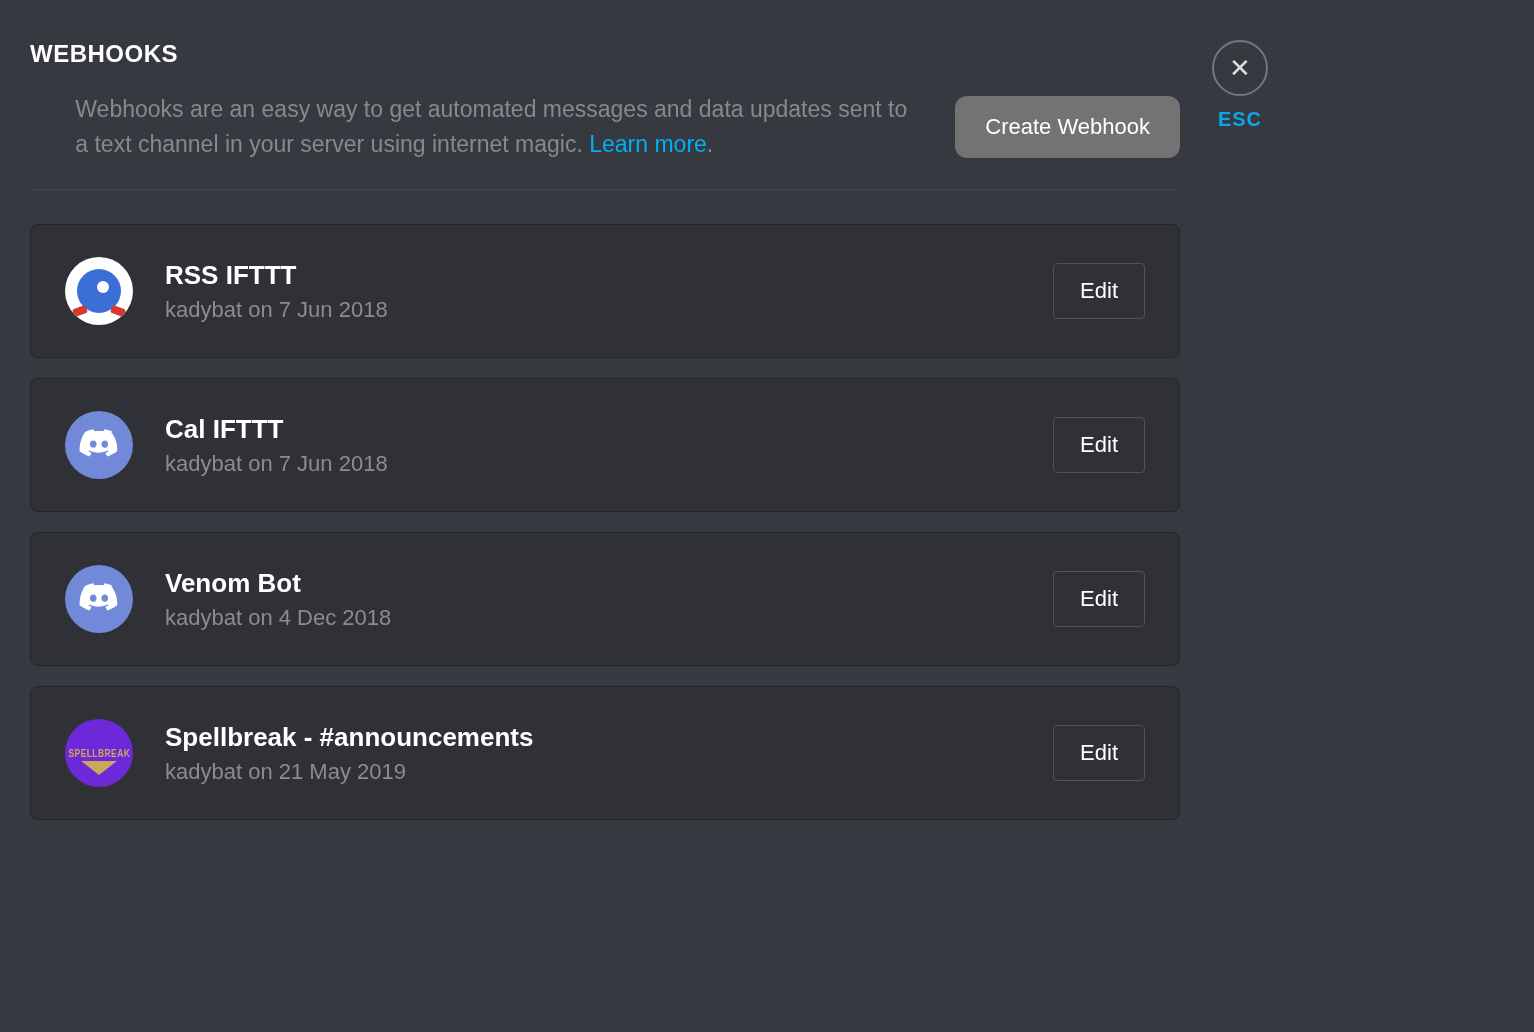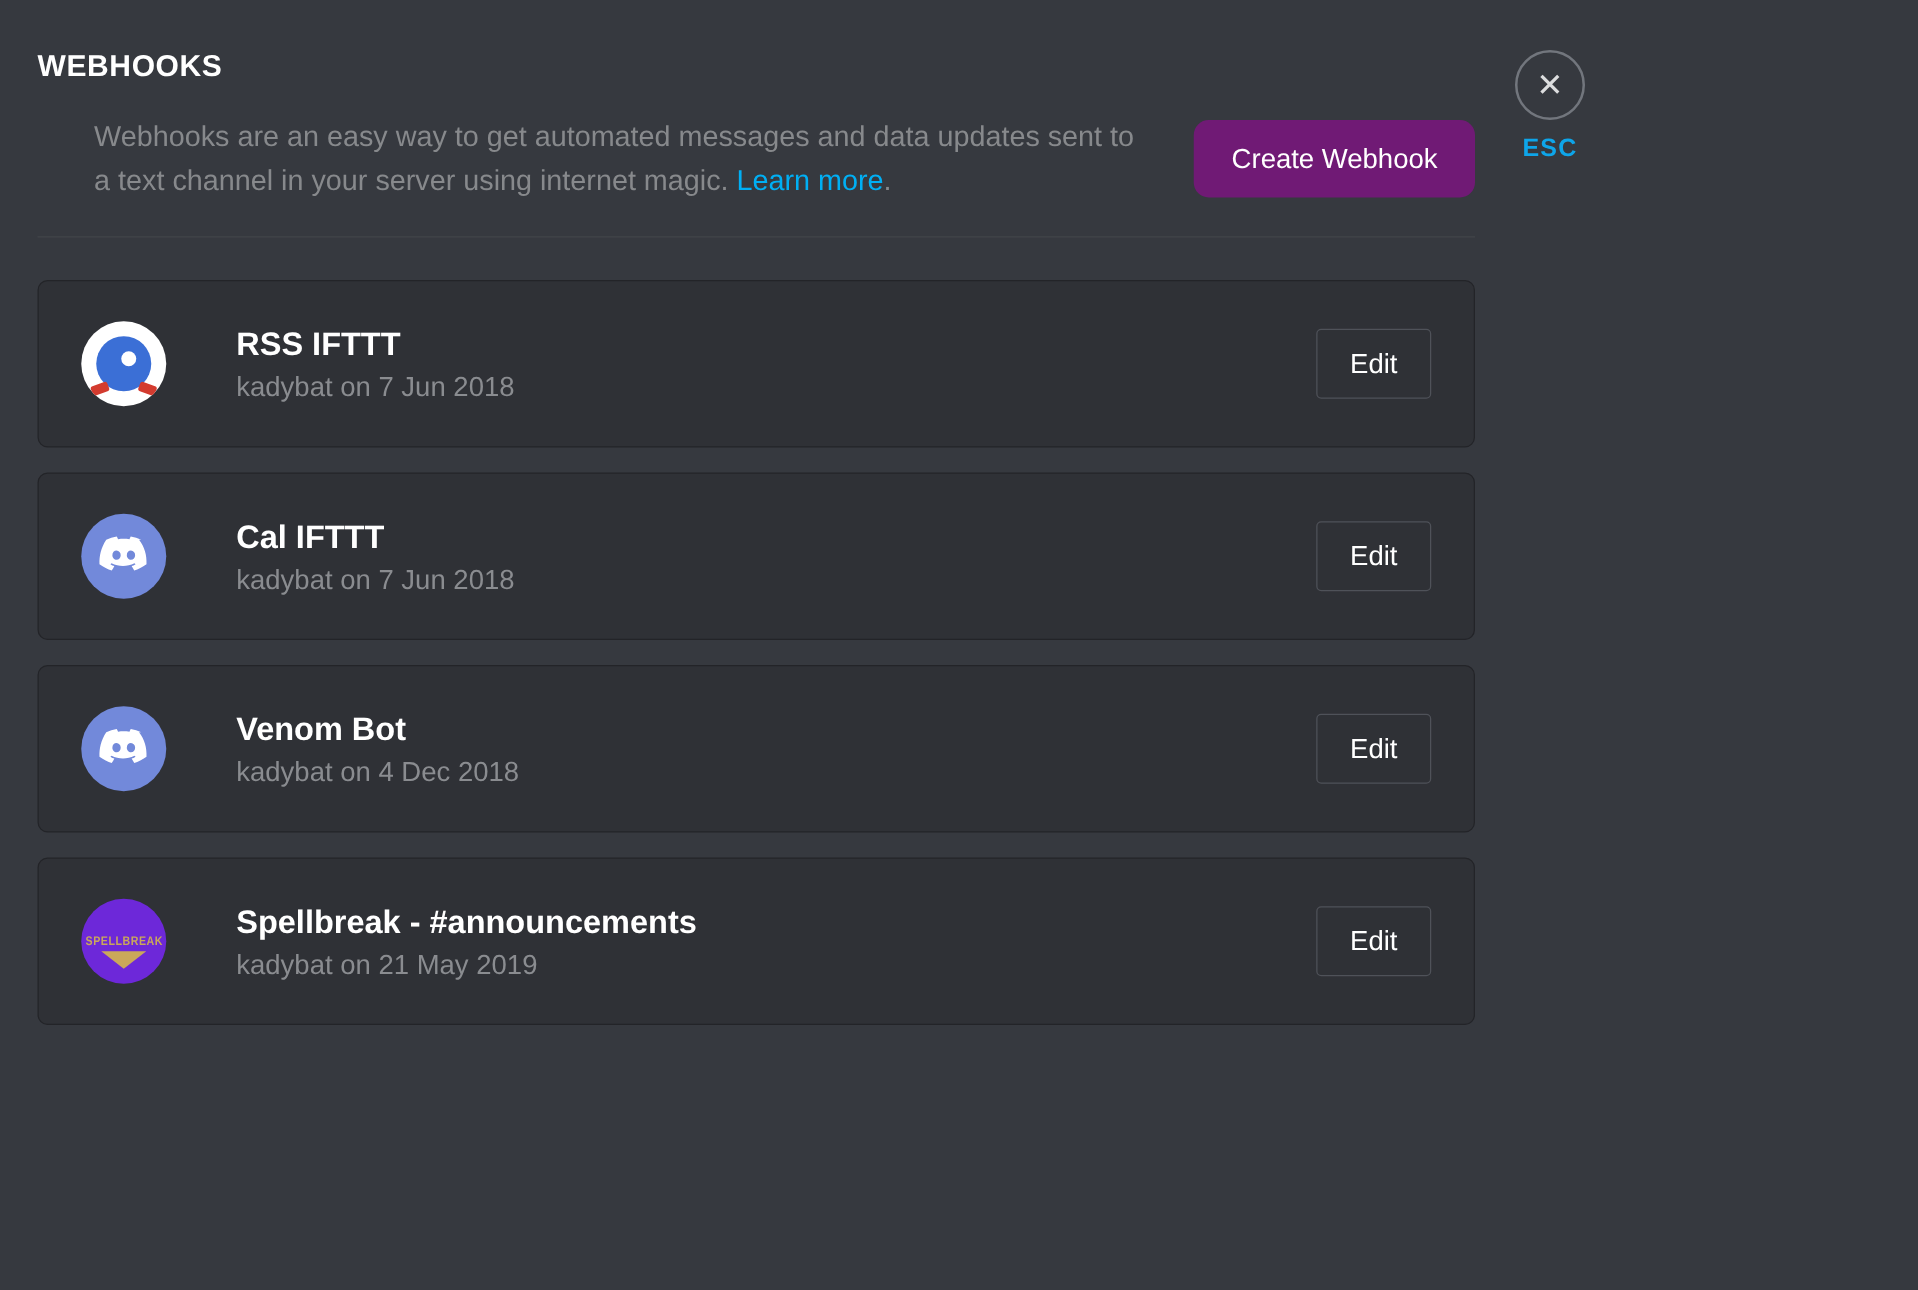--- a/index.html
+++ b/index.html
@@ -48,21 +48,21 @@
     font-size: 23px;
     line-height: 1.5;
     color: #87898c;
     max-width: 840px;
   }
   .learn-more {
     color: #00aff4;
     cursor: pointer;
   }
   .create-btn {
-    background: #701a75;
+    background: #737373;
     color: #ffffff;
     font-size: 22px;
     font-weight: 500;
     border: none;
     border-radius: 12px;
     padding: 18px 30px;
     cursor: pointer;
     white-space: nowrap;
   }
   .divider {
@@ -71,21 +71,20 @@
     margin-bottom: 34px;
   }
   .list { display: flex; flex-direction: column; gap: 20px; }
   .card {
     background: #2f3136;
     border: 1px solid #232428;
     border-radius: 8px;
     padding: 32px 34px;
     display: flex;
     align-items: center;
-    gap: 24px;
   }
   .avatar {
     width: 68px;
     height: 68px;
     border-radius: 50%;
     flex-shrink: 0;
     margin-right: 32px;
     display: flex;
     align-items: center;
     justify-content: center;

